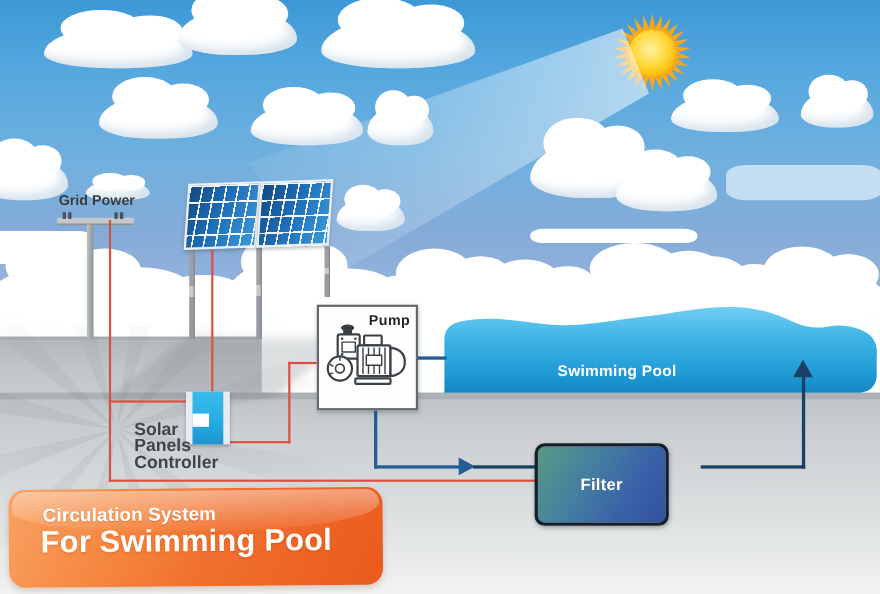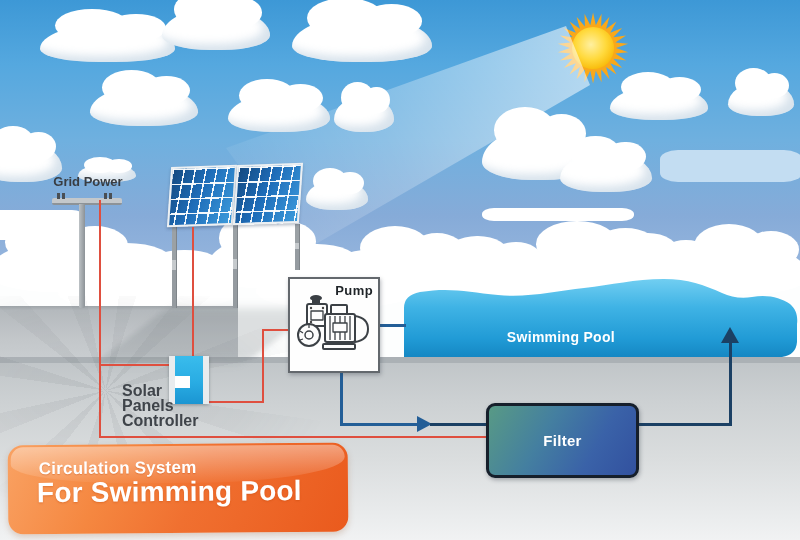--- a/index.html
+++ b/index.html
@@ -74,21 +74,21 @@
   
   .pump-box{left:288px;top:277px;width:92px;height:96px;background:#FEFEFE;
     border:2px solid #63686D;box-shadow:1px 2px 4px rgba(60,70,80,.35);text-align:center;}
   .pump-label{position:absolute;right:5px;top:4px;font-size:13px;font-weight:bold;
     color:#1F2428;letter-spacing:.4px;}
   .controller-frame{left:169px;top:356px;width:40px;height:48px;background:#E9ECEE;
     box-shadow:0 1px 3px rgba(50,60,70,.4);}
   .controller-face{position:absolute;left:6px;top:0;width:28px;height:48px;
     background:linear-gradient(180deg,#39BCEC 0%,var(--controller-blue,#29ACE3) 55%,#1B95D2 100%);}
   .controller-display{position:absolute;left:6px;top:20px;width:15px;height:12px;background:#fff;}
-  .filter-box{left:486px;top:403px;width:153px;height:75px;border-radius:9px;
+  .filter-box{left:486px;top:403px;width:122px;height:75px;border-radius:9px;
     border:3px solid #161F2B;
     background:linear-gradient(120deg,#589A85 0%,#447FA0 38%,#3A62A8 70%,#32519F 100%);
     box-shadow:1px 2px 4px rgba(40,50,60,.35);
     display:flex;align-items:center;justify-content:center;}
   .filter-label{color:#fff;font-weight:bold;font-size:15px;letter-spacing:.3px;}
 
   
   .diagram-label{position:absolute;font-weight:bold;color:#393D42;}
   .lbl-grid{left:38px;top:174px;width:100px;font-size:13px;text-align:center;}
   .lbl-panels{left:168px;top:143px;width:128px;font-size:13px;text-align:center;}

